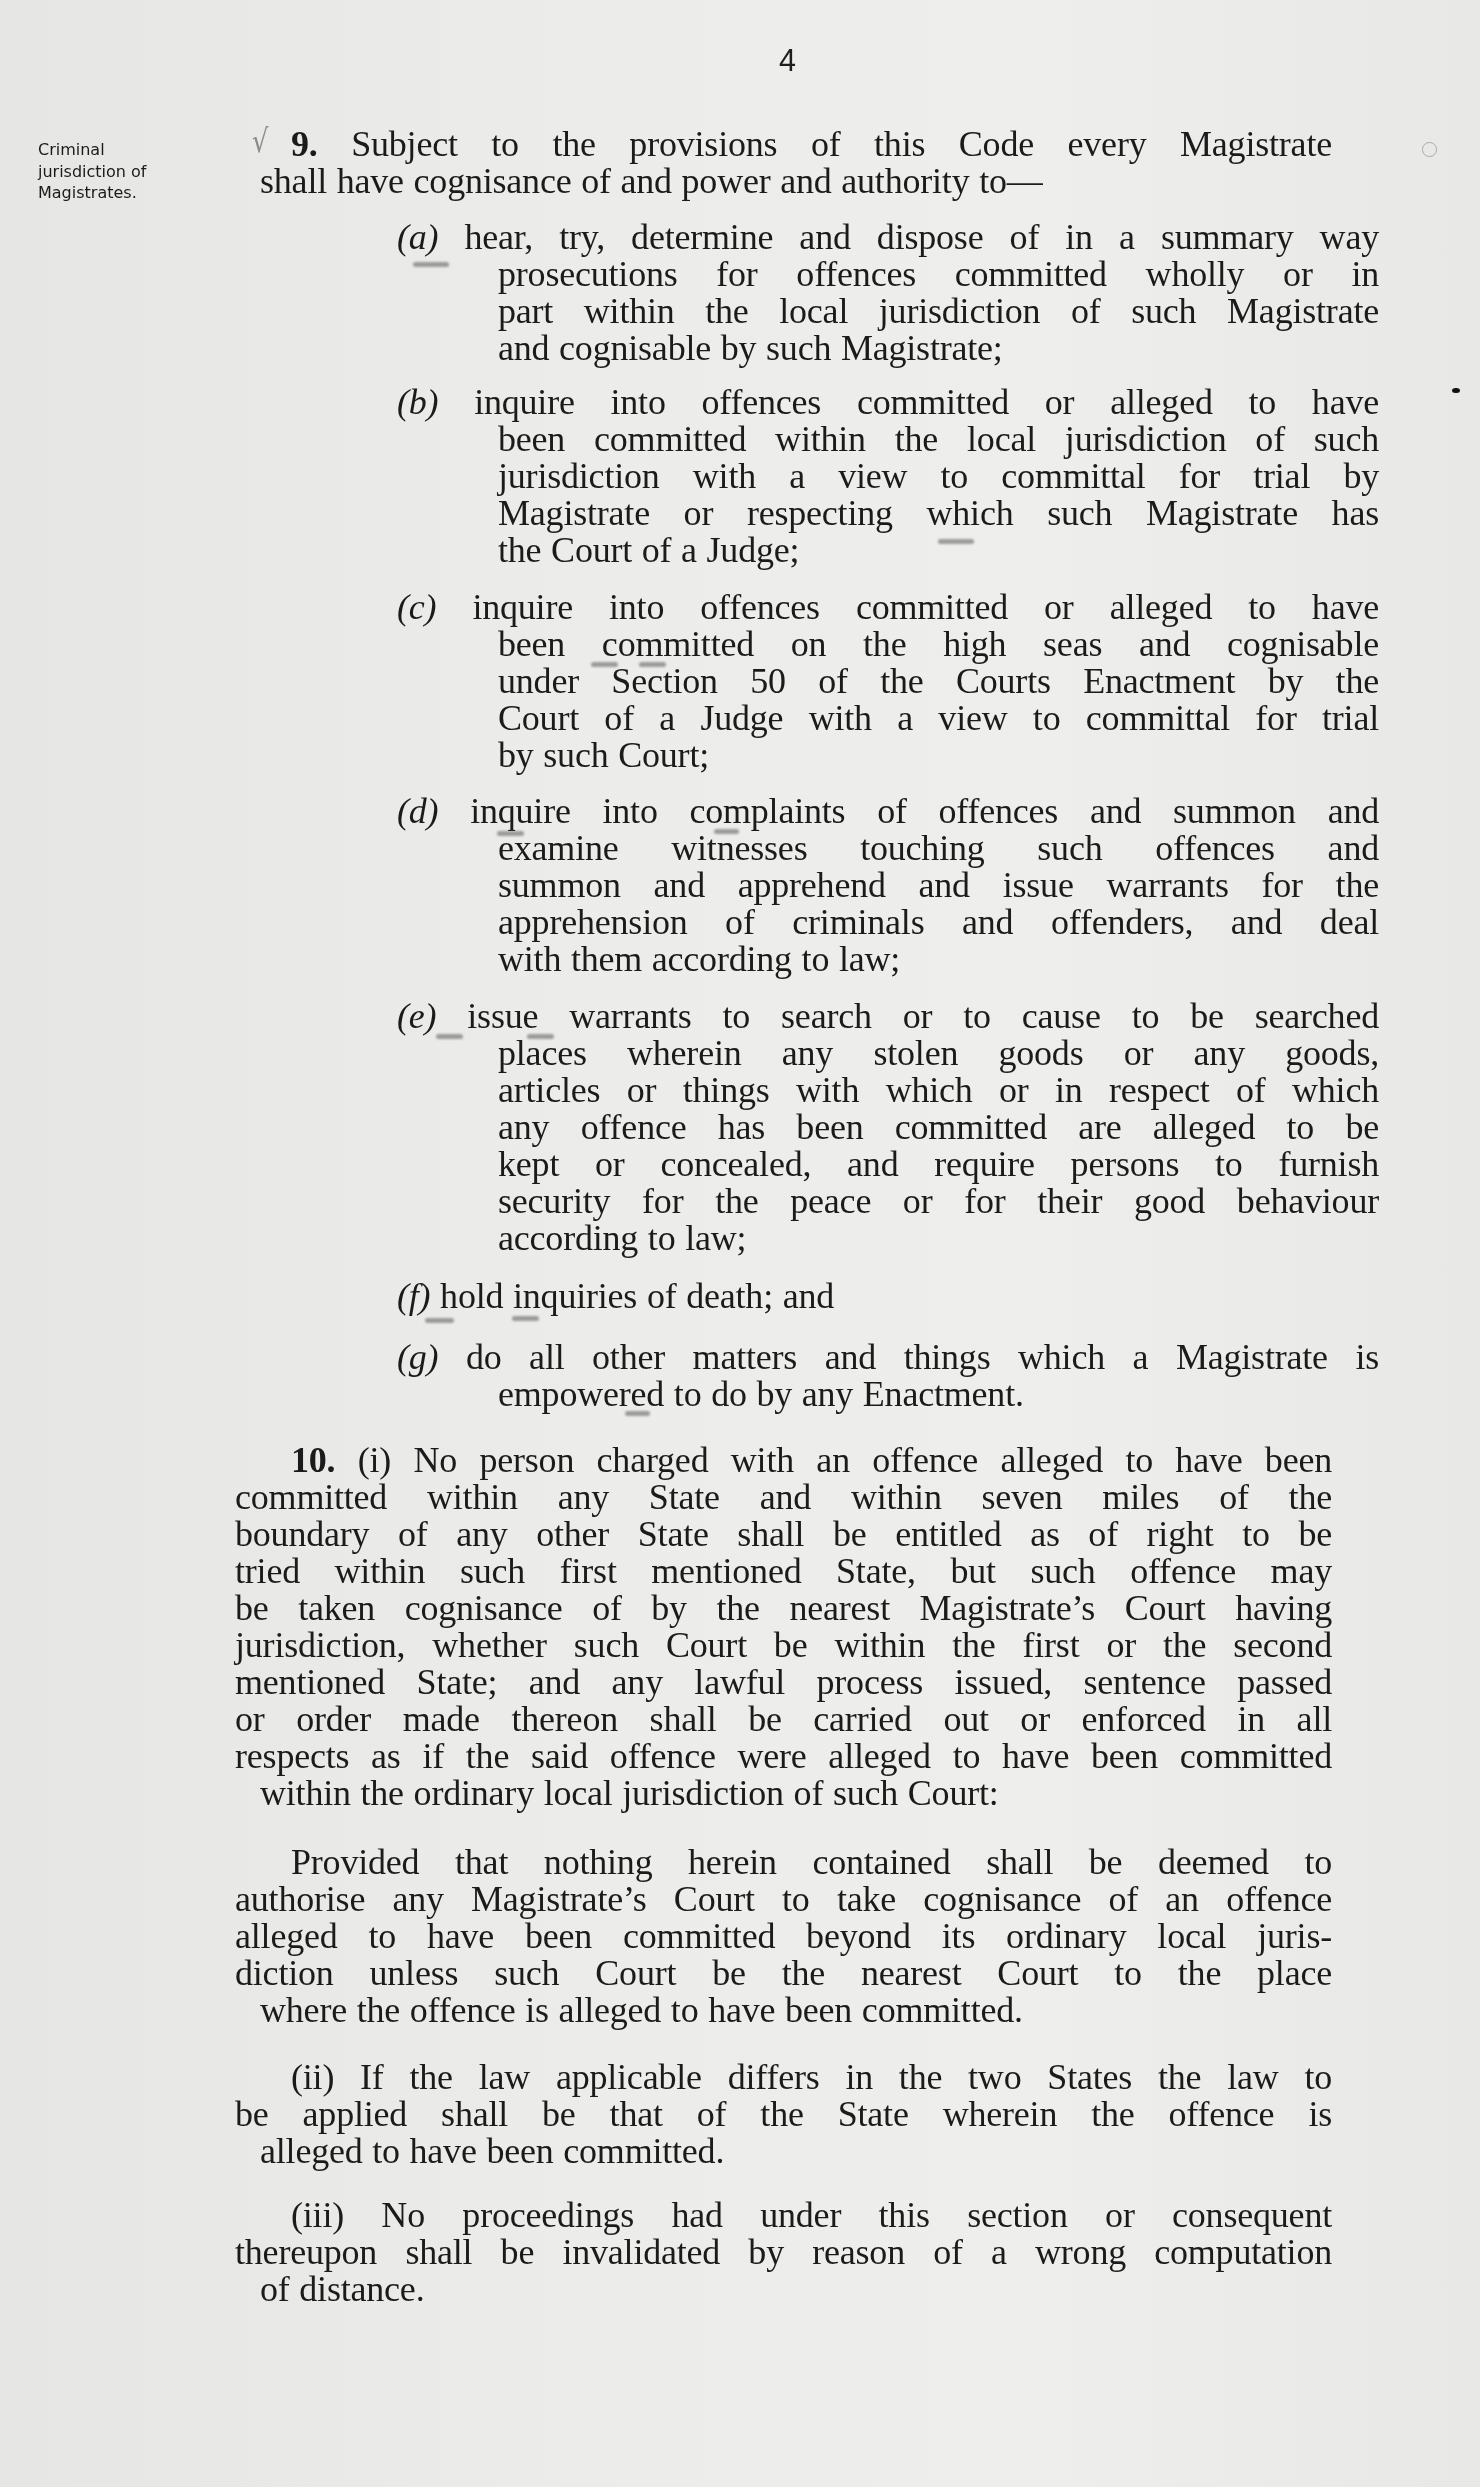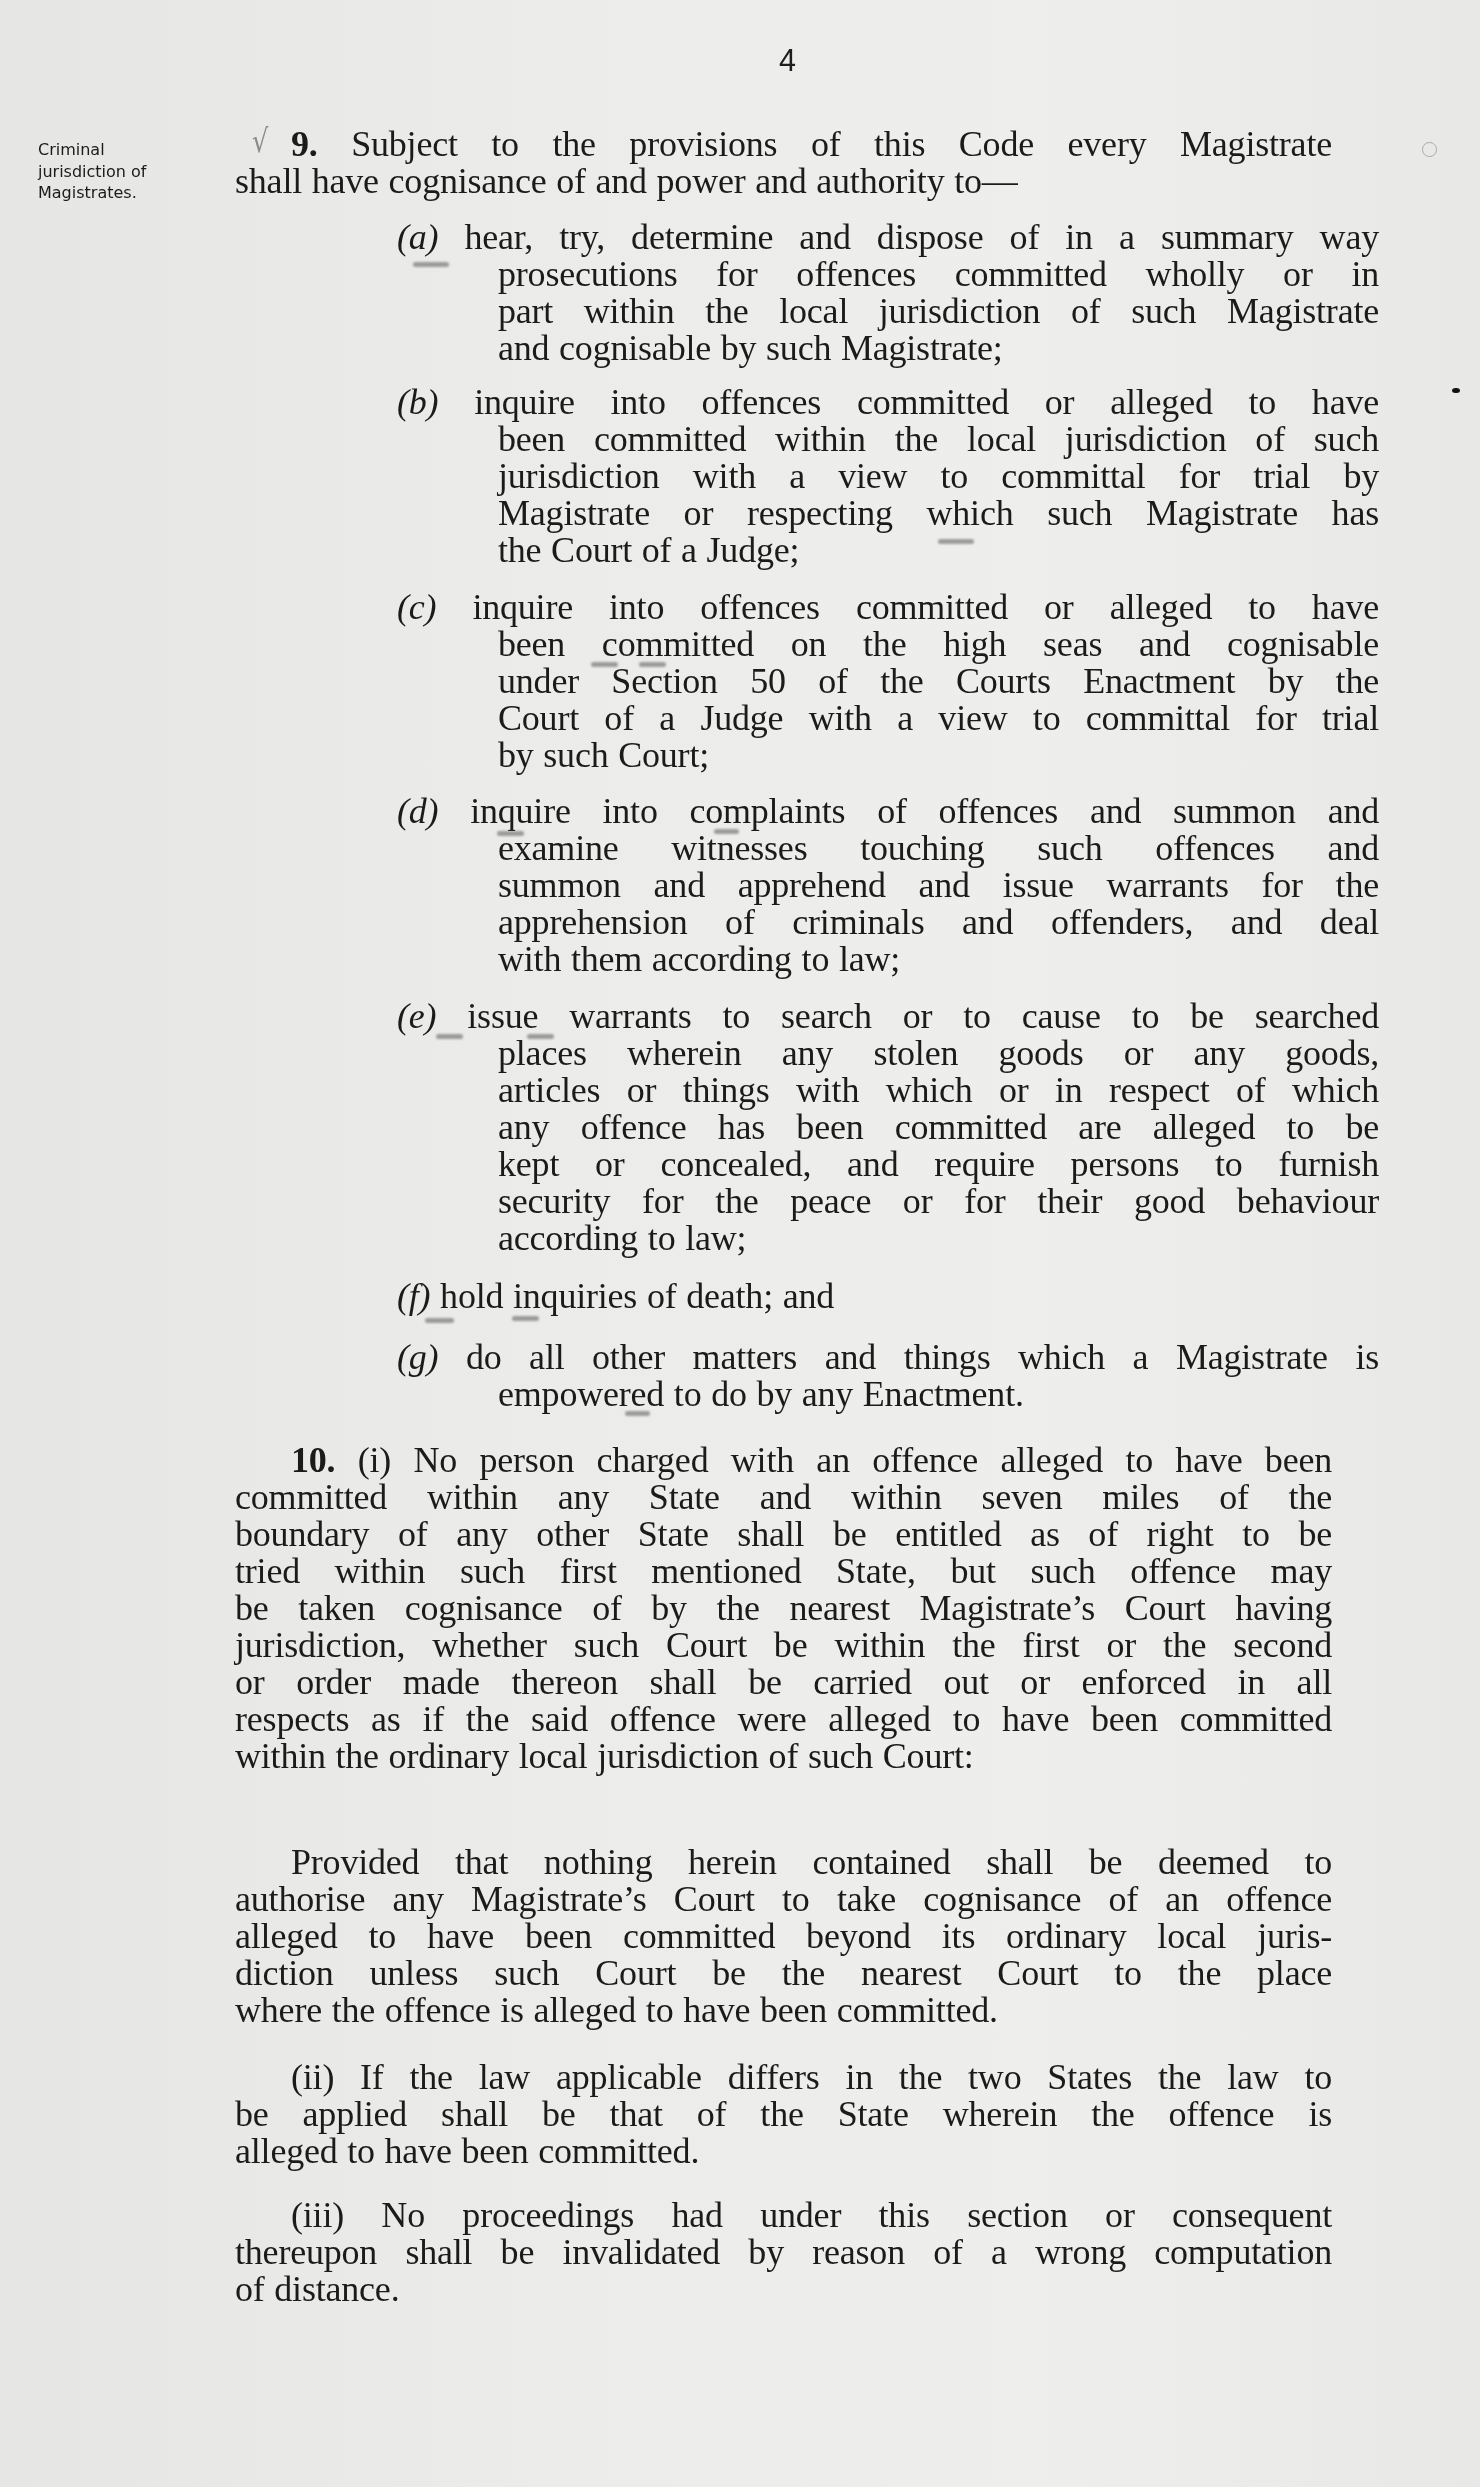--- a/index.html
+++ b/index.html
@@ -63,20 +63,21 @@
       transform-origin: left top;
     }
     .line {
       display: block;
       white-space: nowrap;
       text-align: justify;
       text-align-last: justify;
     }
     .line.last {
       text-align-last: left;
+      margin-left: 25px;
     }
     .section9 {
       left: 235px;
       top: 126px;
       width: 1097px;
     }
     .para-head {
       font-weight: bold;
     }
     .sub {
@@ -213,20 +214,21 @@
     <span class="cont last">empowered to do by any Enactment.</span>
   </div>
 
   <div class="body-text section10">
     <span class="line indent"><b class="para-head">10.</b> <span>(i) No person charged with an offence alleged to have been</span></span>
     <span class="line">committed within any State and within seven miles of the</span>
     <span class="line">boundary of any other State shall be entitled as of right to be</span>
     <span class="line">tried within such first mentioned State, but such offence may</span>
     <span class="line">be taken cognisance of by the nearest Magistrate’s Court having</span>
     <span class="line">jurisdiction, whether such Court be within the first or the second</span>
+    <span class="line">mentioned State; and any lawful process issued, sentence passed</span>
     <span class="line">or order made thereon shall be carried out or enforced in all</span>
     <span class="line">respects as if the said offence were alleged to have been committed</span>
     <span class="line last">within the ordinary local jurisdiction of such Court:</span>
   </div>
 
   <div class="body-text clause-ii">
     <span class="line indent">(ii) If the law applicable differs in the two States the law to</span>
     <span class="line">be applied shall be that of the State wherein the offence is</span>
     <span class="line last">alleged to have been committed.</span>
   </div>

